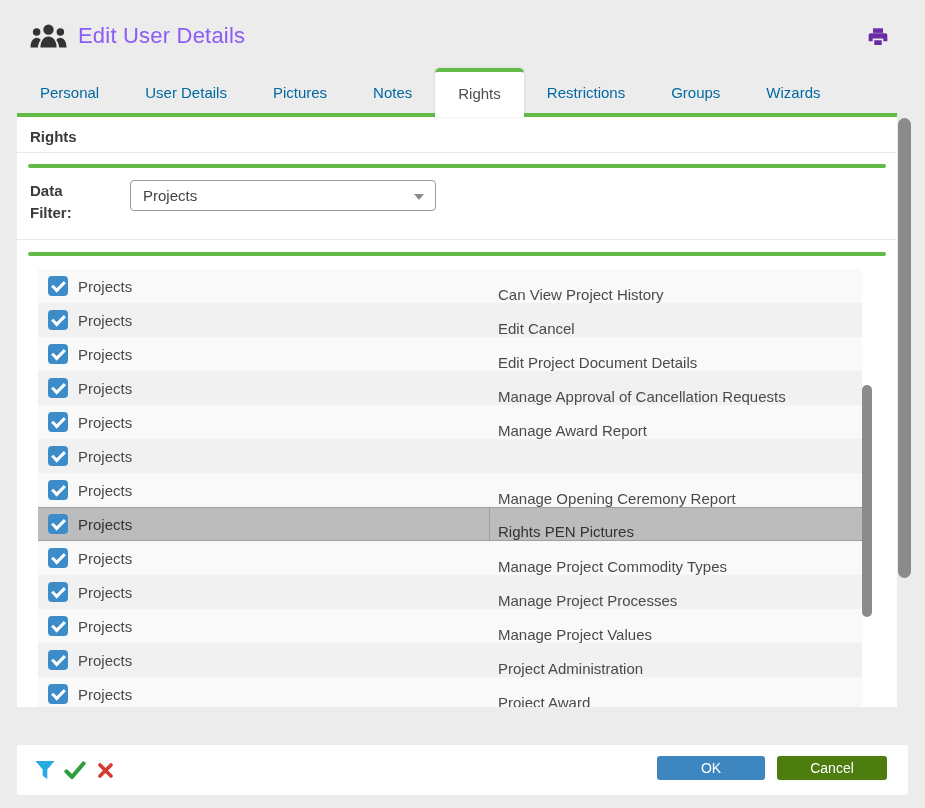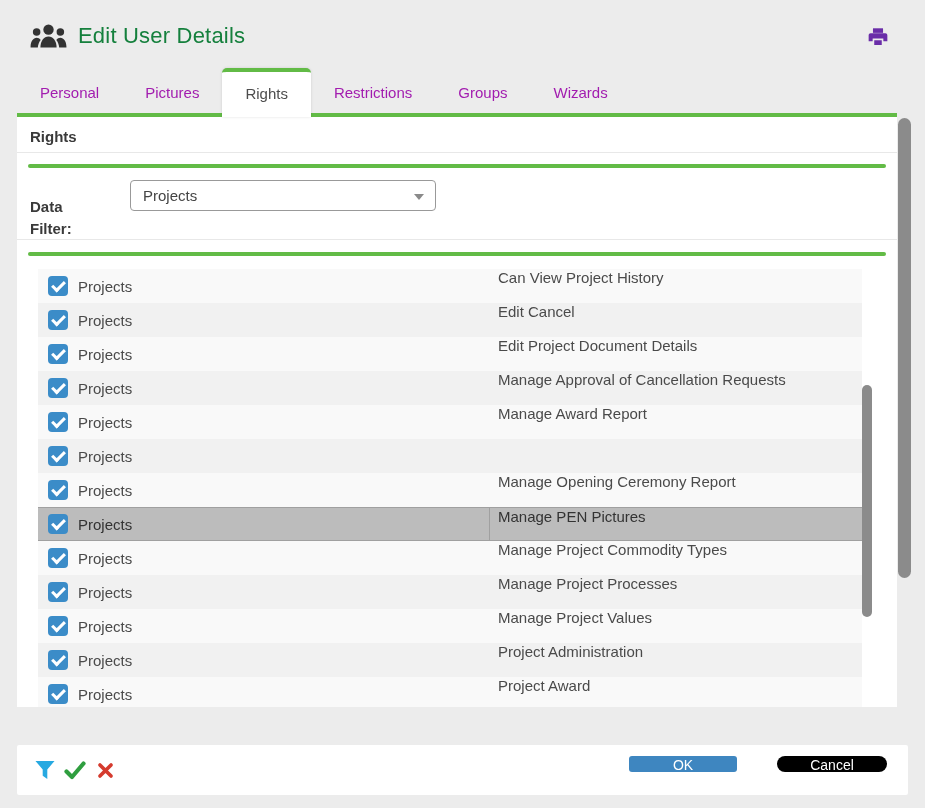--- a/index.html
+++ b/index.html
@@ -1,71 +1,71 @@
 <!DOCTYPE html>
 <html><head>
 <meta charset="utf-8">
 <style>
   html,body{margin:0;padding:0;width:925px;height:808px;overflow:hidden;}
   body{background:#ececec;font-family:"Liberation Sans",sans-serif;position:relative;color:#4a4a4a;}
 
   
   .app-header{position:absolute;left:30px;top:22px;display:flex;align-items:center;gap:11px;}
-  .app-header .title{font-size:22px;color:#15803d;font-weight:400;letter-spacing:.2px;}
+  .app-header .title{font-size:22px;color:#8b5cf6;font-weight:400;letter-spacing:.2px;}
   .print-btn{position:absolute;left:866px;top:26px;width:24px;height:24px;cursor:pointer;background:none;border:none;padding:0;}
 
   
   .tabbar{position:absolute;left:17px;top:68px;right:20px;height:49px;display:flex;z-index:2;}
-  .tab{padding:0 23px;line-height:49px;font-size:15px;color:#a21caf;cursor:pointer;white-space:nowrap;}
+  .tab{padding:0 23px;line-height:49px;font-size:15px;color:#0369a1;cursor:pointer;white-space:nowrap;}
   .tab.active{background:#ffffff;color:#4d4d4d;border-top:4px solid #62bb46;line-height:44px;
               border-radius:5px 5px 0 0;box-shadow:0 0 3px rgba(0,0,0,.12);height:45px;}
   .tab-underline{position:absolute;left:17px;top:113px;width:880px;height:4px;background:#62bb46;z-index:1;}
 
   
   .panel{position:absolute;left:17px;top:117px;width:880px;height:590px;background:#ffffff;z-index:1;}
   .rights-heading{position:absolute;left:13px;top:11px;font-size:15px;font-weight:bold;color:#3a3a3a;}
   .divider{position:absolute;left:0;right:0;height:1px;background:#e8e8e8;}
   .d1{top:35px;} .d2{top:122px;}
   .green-line{position:absolute;left:11px;width:858px;height:4px;background:#62bb46;border-radius:2px;}
   .g1{top:47px;} .g2{top:135px;}
 
   
-  .filter-label{position:absolute;left:13px;top:63px;width:64px;font-size:15px;font-weight:bold;color:#3a3a3a;line-height:1.45;margin-top:16px;}
+  .filter-label{position:absolute;left:13px;top:63px;width:64px;font-size:15px;font-weight:bold;color:#3a3a3a;line-height:1.45;}
   .select{position:absolute;left:113px;top:63px;width:306px;height:31px;border:1px solid #999;border-radius:4px;
           background:#fff;box-sizing:border-box;display:flex;align-items:center;cursor:pointer;}
   .select .sel-text{padding-left:12px;font-size:15px;color:#444;}
   .select .caret{position:absolute;right:11px;top:13px;width:0;height:0;border-left:5px solid transparent;
                  border-right:5px solid transparent;border-top:6px solid #8a8a8a;}
 
   
   .rights-list{position:absolute;left:21px;top:152px;width:824px;height:438px;overflow:hidden;}
   .row{display:flex;height:34px;align-items:center;font-size:15px;color:#4a4a4a;cursor:pointer;box-sizing:border-box;}
   .row:nth-child(odd){background:#f9f9f9;}
   .row:nth-child(even){background:#f1f1f1;}
   .cell-left{display:flex;align-items:center;width:452px;height:100%;box-sizing:border-box;}
-  .cell-right{flex:1;height:100%;display:flex;align-items:flex-start;padding-left:8px;box-sizing:border-box;}
+  .cell-right{flex:1;height:100%;display:flex;align-items:flex-end;padding-left:8px;box-sizing:border-box;}
   .row.selected{background:#bcbcbc;color:#333;border-top:1px solid #a0a0a0;border-bottom:1px solid #a0a0a0;}
   .row.selected .cell-left{border-right:1px solid #a0a0a0;}
   .checkbox{width:20px;height:20px;margin-left:10px;background:#3b8cc8;border-radius:4px;position:relative;flex:0 0 auto;cursor:pointer;}
   .checkbox::after{content:"";position:absolute;left:4px;top:5px;width:10px;height:5px;
                    border-left:3px solid #fff;border-bottom:3px solid #fff;transform:rotate(-45deg);}
   .row-group{margin-left:10px;}
 
   
   .inner-scroll-thumb{position:absolute;left:845px;top:268px;width:10px;height:232px;background:#8b8b8b;border-radius:5px;cursor:pointer;}
   .page-scroll-thumb{position:absolute;left:898px;top:118px;width:13px;height:460px;background:#8b8b8b;border-radius:7px;cursor:pointer;z-index:3;}
 
   
   .footer{position:absolute;left:17px;top:745px;width:891px;height:50px;background:#ffffff;border-radius:2px;}
   .footer-icons{position:absolute;left:15px;top:0;height:50px;display:flex;align-items:center;gap:4px;}
   .footer-icons .ic{width:26px;height:26px;display:flex;align-items:center;justify-content:center;cursor:pointer;}
   .btns{position:absolute;right:21px;top:11px;display:flex;gap:12px;}
-  .btn{height:16px;border:none;border-radius:3px;color:#fff;font-size:14px;font-family:"Liberation Sans",sans-serif;cursor:pointer;margin-left:28px;}
+  .btn{height:24px;border:none;border-radius:3px;color:#fff;font-size:14px;font-family:"Liberation Sans",sans-serif;cursor:pointer;}
   .btn-ok{width:108px;background:#3e86c0;}
-  .btn-cancel{width:110px;background:#000000;border-radius:12px;}
+  .btn-cancel{width:110px;background:#4d7c0f;}
 </style>
 </head>
 <body>
 
 <div class="app-header">
   <span style="display:flex;">
     <svg viewBox="0 0 64 48" width="37" height="28" fill="#333">
       <circle cx="32" cy="13" r="9"></circle>
       <path d="M18 44c0-11 6-19 14-19s14 8 14 19z"></path>
       <circle cx="11.5" cy="17" r="6.5"></circle>
@@ -83,21 +83,27 @@
     <path d="M4 8h16c1.3 0 2.2.9 2.2 2.2v6.3h-4.4v-3H6.2v3H1.8v-6.3C1.8 8.9 2.7 8 4 8z"></path>
     <path d="M7.2 14.8h9.6v6.7H7.2z" stroke="#ececec" stroke-width="1.4"></path>
   </svg>
 </button>
 
 <div class="tabbar" id="tabbar">
     <div class="tab">
     <span>Personal</span>
   </div>
     <div class="tab">
+    <span>User Details</span>
+  </div>
+    <div class="tab">
     <span>Pictures</span>
+  </div>
+    <div class="tab">
+    <span>Notes</span>
   </div>
     <div class="tab active">
     <span>Rights</span>
   </div>
     <div class="tab">
     <span>Restrictions</span>
   </div>
     <div class="tab">
     <span>Groups</span>
   </div>
@@ -181,21 +187,21 @@
     <div class="cell-right">
       <span>Manage Opening Ceremony Report</span>
     </div>
   </div>
       <div class="row selected">
     <div class="cell-left">
       <span class="checkbox"></span>
       <span class="row-group">Projects</span>
     </div>
     <div class="cell-right">
-      <span>Manage PEN Pictures</span>
+      <span>Rights PEN Pictures</span>
     </div>
   </div>
       <div class="row">
     <div class="cell-left">
       <span class="checkbox"></span>
       <span class="row-group">Projects</span>
     </div>
     <div class="cell-right">
       <span>Manage Project Commodity Types</span>
     </div>

